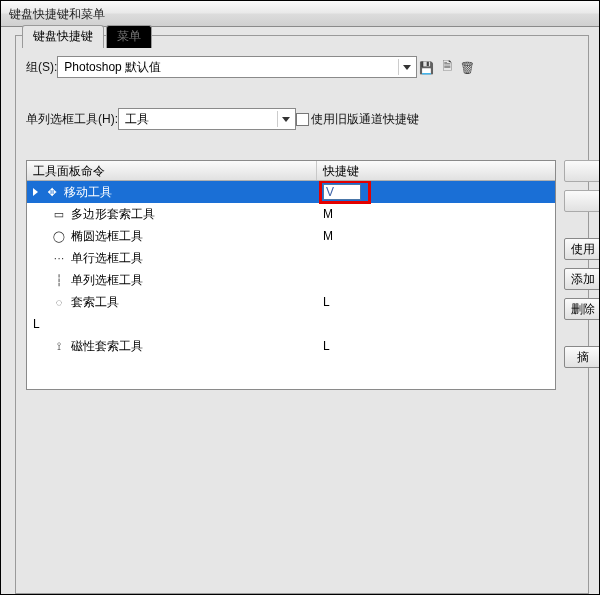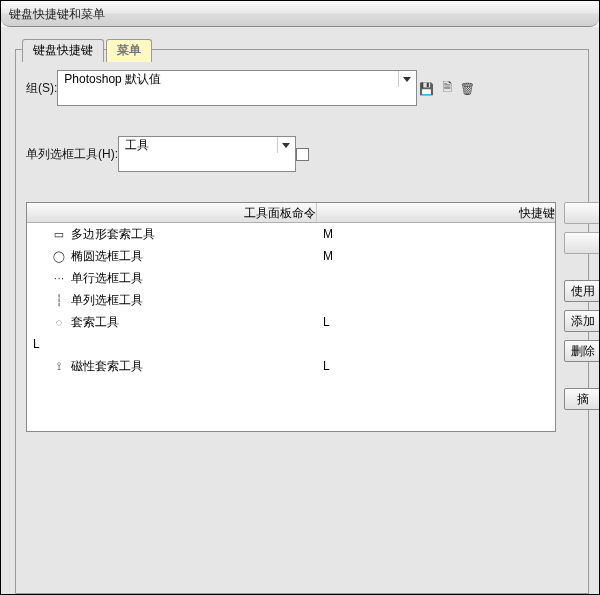--- a/index.html
+++ b/index.html
@@ -8,24 +8,24 @@
     border: 1px solid #000;
     background: linear-gradient(#f5f5f5, #e8e8e8);
     width: 600px; height: 595px; overflow: hidden;
     display: flex; flex-direction: column;
   }
   .titlebar {
     height: 26px; line-height: 26px;
     padding-left: 8px;
     background: linear-gradient(#fbfbfb, #e9e9e9 48%, #dcdcdc 52%, #d0d0d0);
     border-bottom: 1px solid #8a8a8a;
-    font-size: 12px; color: #222; border-radius: 9px;
+    font-size: 12px; color: #222;
   }
   .client {
-    flex: 1; padding: 22px 10px 0 14px;
+    flex: 1; padding: 8px 10px 0 14px;
     background: #e6e6e6;
   }
   .panel {
     border: 1px solid #9a9a9a; background: #e6e6e6;
     height: 100%; position: relative;
   }
   .tabs {
     position: absolute; top: -11px; left: 6px;
     display: flex; gap: 2px;
   }
@@ -35,29 +35,29 @@
     border: 1px solid #9a9a9a; border-bottom: none;
     border-radius: 3px 3px 0 0;
     background: linear-gradient(#fdfdfd, #e9e9e9);
     position: relative; top: 0;
   }
   .tab.active { background: #e6e6e6; z-index: 2; }
   .tab.active::after {
     content: ""; position: absolute; left: 0; right: 0; bottom: -1px;
     height: 2px; background: #e6e6e6;
   }
-  .tab.inactive { color: #777; background: #fef9c3; font-weight: bold; }
+  .tab.inactive { color: #777; background: #000000; }
   .panel-inner { padding: 20px 10px 10px; }
 
   .row { display: flex; align-items: center; margin-bottom: 30px; }
   .label { font-size: 12px; color: #111; }
 
   .combo {
-    display: flex; justify-content: space-between;
-    background: #fff; border: 1px solid #8a8a8a; height: 36px;
+    display: flex; align-items: center; justify-content: space-between;
+    background: #fff; border: 1px solid #8a8a8a; height: 22px;
     padding: 0 2px 0 6px;
   }
   .combo .value { font-size: 12px; }
   .combo .arrow {
     width: 16px; height: 16px;
     display: flex; align-items: center; justify-content: center;
     border-left: 1px solid #ccc;
   }
   .arrow-down {
     width: 0; height: 0; border-left: 4px solid transparent;
@@ -74,21 +74,21 @@
     width: 13px; height: 13px; border: 1px solid #777; background: #fff; display: inline-block;
     margin-right: 2px;
   }
 
   .content-split { display: flex; gap: 8px; align-items: flex-start; }
   .table-wrap {
     flex: 0 0 530px; height: 230px;
     border: 1px solid #8a8a8a; background: #fff; position: relative;
     overflow: hidden;
   }
-  .thead { display: flex; height: 20px; background: linear-gradient(#fbfbfb, #e1e1e1); border-bottom: 1px solid #b0b0b0; text-align: right; }
+  .thead { display: flex; height: 20px; background: linear-gradient(#fbfbfb, #e1e1e1); border-bottom: 1px solid #b0b0b0; }
   .th { padding-left: 6px; font-size: 12px; line-height: 20px; border-right: 1px solid #c8c8c8; }
   .th:last-child { border-right: none; }
   .th1 { width: 290px; }
   .th2 { flex: 1; }
   .tbody { overflow-y: scroll; height: 208px; }
   .tr { display: flex; height: 22px; align-items: center; font-size: 12px; position: relative; }
   .td1 { width: 290px; display: flex; align-items: center; padding-left: 4px; gap: 4px; }
   .td2 { flex: 1; padding-left: 6px; }
   .tr.selected { background: #1a6fd6; color: #fff; }
   .tr.selected .expander { border-left-color: #fff; }
@@ -186,31 +186,45 @@
 
         <div class="row">
           <span class="label">单列选框工具(H):</span>
           <div class="combo" style="width:178px">
             <span class="value">工具</span>
             <span class="arrow">
                 <span class="arrow-down"></span>
               </span>
           </div>
           <span class="checkbox"></span>
+          <span class="label">使用旧版通道快捷键</span>
         </div>
 
         <div class="content-split">
 
           <div class="table-wrap">
             <div class="thead">
               <div class="th th1">工具面板命令</div>
               <div class="th th2">快捷键</div>
             </div>
             <div class="tbody">
 
+              <div class="tr selected">
+                <div class="td1">
+                  <span class="expander"></span>
+                  <span class="tool-icon ic-move"></span>
+                  <span>移动工具</span>
+                </div>
+                <div class="td2">
+                  <span class="shortcut-edit">
+                    <input type="text" value="V" style="">
+                    <span class="red-highlight"></span>
+                  </span>
+                </div>
+              </div>
 
               <div class="tr">
                 <div class="td1">
                     <span class="indent"></span>
                     <span class="tool-icon ic-rect"></span>
                     <span>多边形套索工具</span>
                   </div>
                 <div class="td2">M</div>
               </div>
               <div class="tr">

